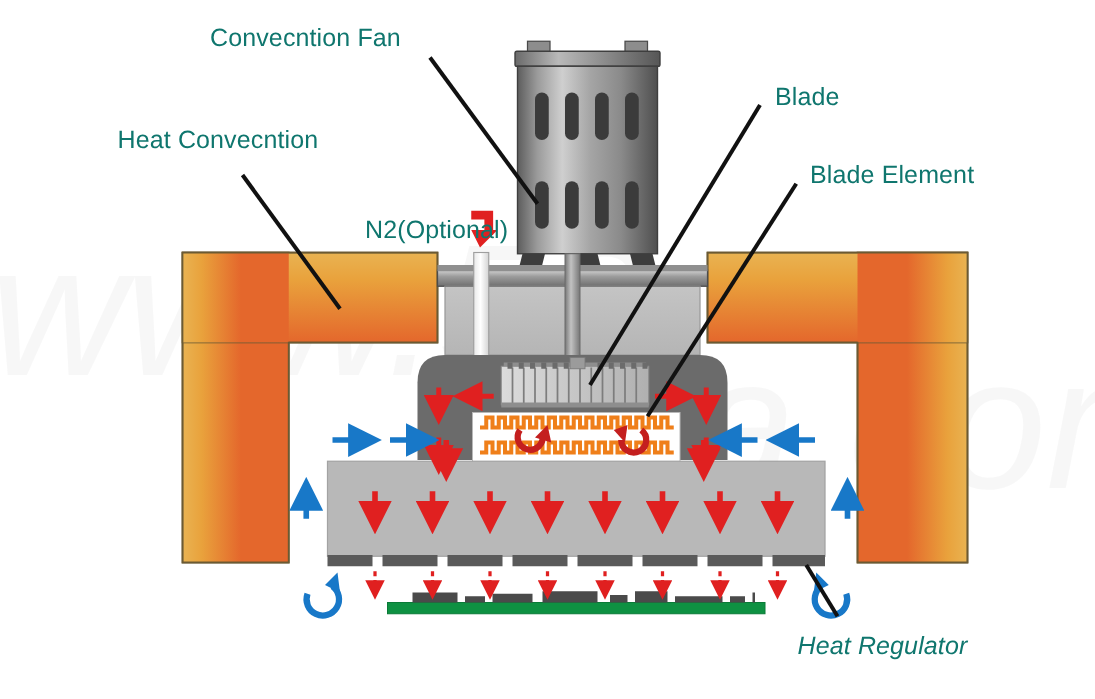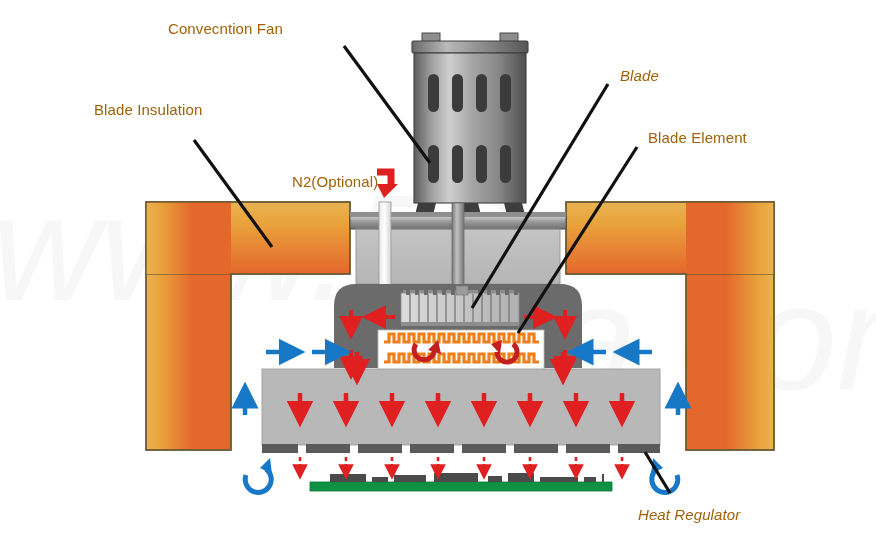--- a/index.html
+++ b/index.html
@@ -1,20 +1,20 @@
 <!DOCTYPE html>
 <html><head>
 <meta charset="utf-8">
 <style>
   html,body{margin:0;padding:0;background:#ffffff;}
   body{width:876px;height:559px;overflow:hidden;
        font-family:"Liberation Sans","DejaVu Sans",sans-serif;}
   #stage{position:relative;width:876px;height:559px;background:#fff;}
   #stage svg{position:absolute;left:0;top:0;}
-  .lbl{position:absolute;color:#a16207;font-size:15px;letter-spacing:.1px;white-space:nowrap;}
+  .lbl{position:absolute;color:#0f766e;font-size:20px;letter-spacing:.1px;white-space:nowrap;}
 </style>
 </head>
 <body>
 
 <div id="stage">
 
 <svg width="876" height="559" viewBox="0 0 876 559">
   <defs>
     <linearGradient id="gInsH" x1="0" y1="0" x2="1" y2="0">
       <stop offset="0%" stop-color="#e9b352"></stop>
@@ -280,19 +280,19 @@
   <g stroke="#111" stroke-width="3.2" stroke-linecap="butt">
     <line x1="344" y1="46" x2="430" y2="163"></line>
     <line x1="194" y1="140" x2="272" y2="247"></line>
     <line x1="608" y1="84" x2="472" y2="308"></line>
     <line x1="637" y1="147" x2="518" y2="333"></line>
     <line x1="670" y1="493" x2="645" y2="452"></line>
   </g>
 </svg>
 
 <div class="lbl" style="left:168px;top:20px;">Convecntion Fan</div>
-<div class="lbl" style="left:94px;top:101px;">Blade Insulation</div>
+<div class="lbl" style="left:94px;top:101px;">Heat Convecntion</div>
 <div class="lbl" style="left:292px;top:133px;margin-top:40px;">N2(Optional)</div>
-<div class="lbl" style="left:620px;top:67px;font-style:italic;">Blade</div>
+<div class="lbl" style="left:620px;top:67px;">Blade</div>
 <div class="lbl" style="left:648px;top:129px;">Blade Element</div>
 <div class="lbl" style="left:638px;top:506px;font-style:italic;">Heat Regulator</div>
 
 </div>
 
 </body></html>

